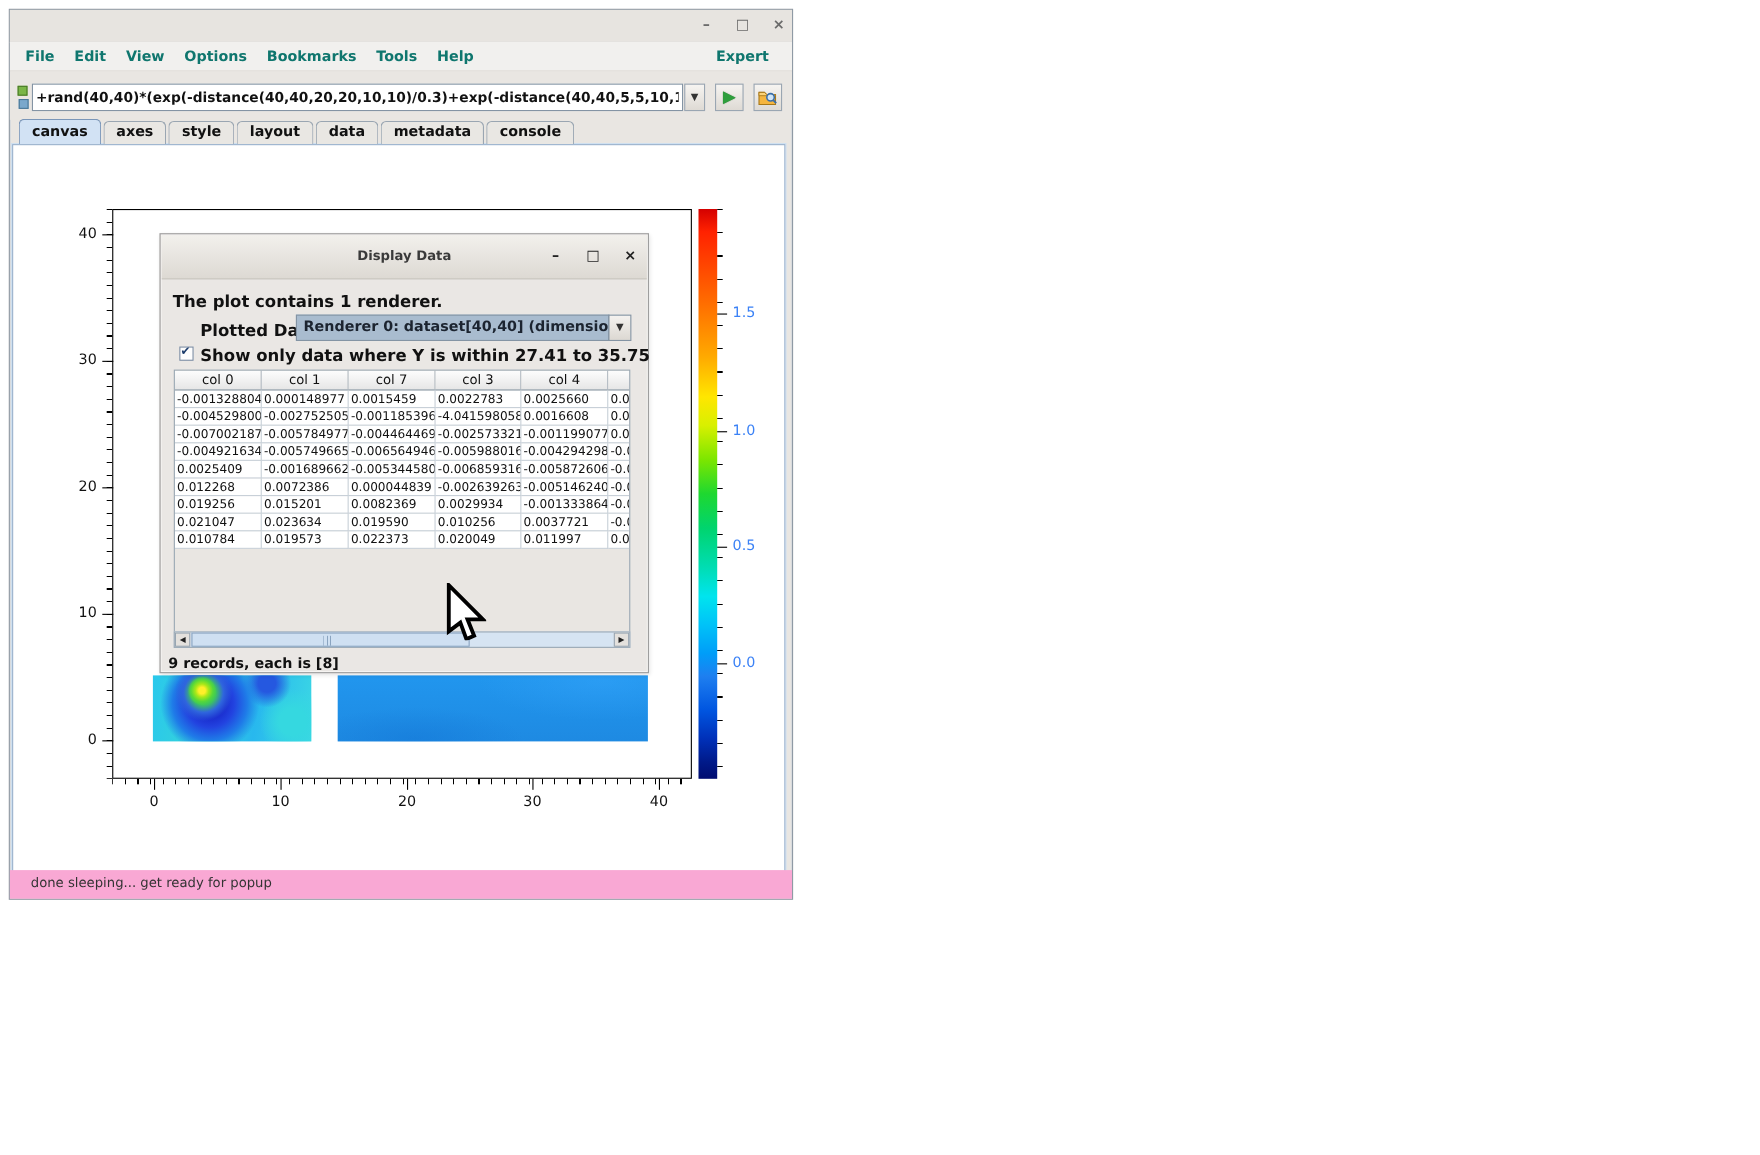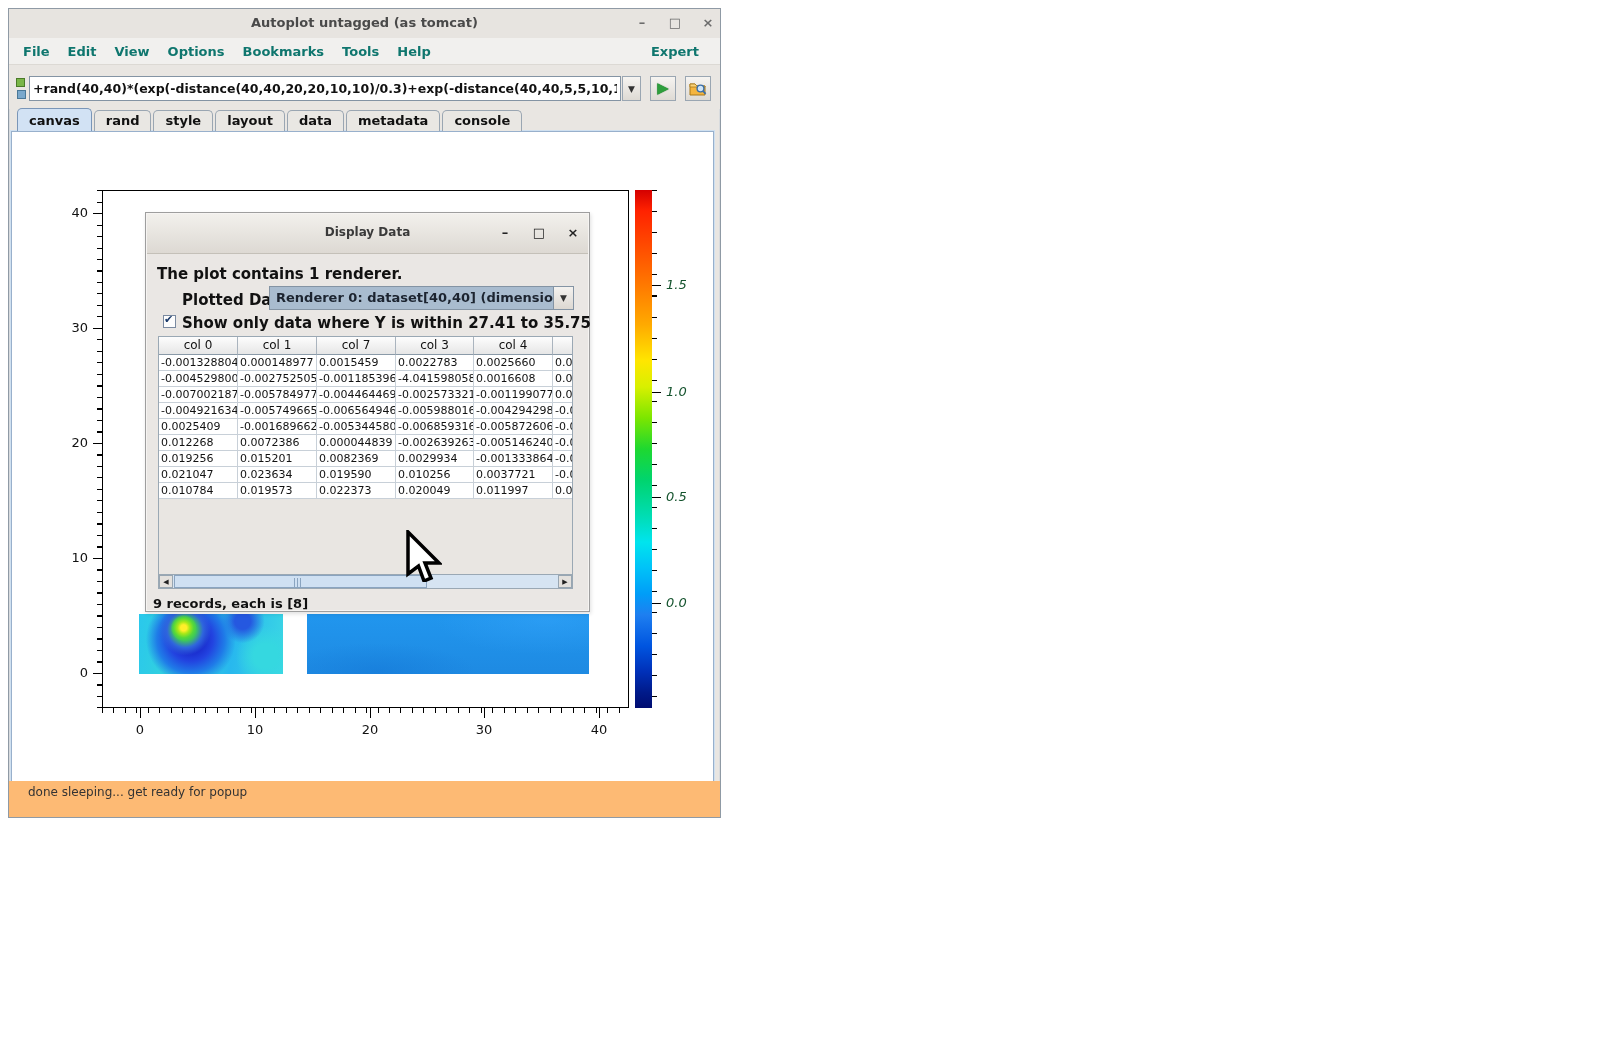--- a/index.html
+++ b/index.html
@@ -34,42 +34,42 @@
   .btn-play{left:641px;width:26px;font-size:15px;line-height:23px;color:#2e9e3c;text-shadow:0 0 1px #1a6a24;}
   .btn-open{left:676px;width:26px;}
   
   .tabrow{position:absolute;left:8px;top:100px;height:22px;display:flex;align-items:flex-end;z-index:3;}
   .tab{font-size:13px;font-weight:bold;color:#111;background:#e9e7e3;border:1px solid #9aa6b2;
        border-bottom:none;border-radius:5px 5px 0 0;padding:2px 11px 3px 11px;margin-right:2px;}
   .tab.sel{background:#d2e2f4;border-color:#7a96b8;padding-top:4px;position:relative;z-index:4;}
   
   .canvas{position:absolute;left:2px;top:122px;width:703px;height:662px;background:#ffffff;
           border:1px solid #98b0cc;box-sizing:border-box;box-shadow:0 0 0 1px #cfe0f0;}
-  .statusbar{position:absolute;left:0;bottom:0;right:0;height:36px;background:#fdba74;
+  .statusbar{position:absolute;left:0;bottom:0;right:0;height:26px;background:#f9a8d4;
              font-size:12px;color:#333;line-height:22px;padding-left:19px;}
   
   .plot-box{position:absolute;left:90px;top:58px;width:527px;height:518px;border:1px solid #000;box-sizing:border-box;}
   .ytick-minor{position:absolute;left:85px;top:58px;width:5px;height:518px;
                background:repeating-linear-gradient(to bottom,#000 0 1px,transparent 1px 11.5px);}
   .ytick-major{position:absolute;left:81px;width:10px;height:1px;background:#000;}
   .ylab{position:absolute;left:30px;width:46px;height:18px;text-align:right;font-size:13px;color:#111;}
   .xtick-minor{position:absolute;left:90px;top:576px;width:527px;height:5px;
                background:repeating-linear-gradient(to right,#000 0 1px,transparent 1px 11.48px);}
   .xtick-major{position:absolute;top:576px;width:1px;height:10px;background:#000;}
   .xlab{position:absolute;top:590px;width:40px;text-align:center;font-size:13px;color:#111;}
   
   .cbar{position:absolute;left:623px;top:58px;width:17px;height:518px;
         background:linear-gradient(to bottom,
           #d40000 0%,#ff2200 4%,#ff6a00 16%,#ffaa00 26%,#ffe600 33%,#d8f000 38%,
           #7ce600 44%,#1ed830 50%,#00d46e 56%,#00ddb4 63%,#00e4ee 68%,#00c2f8 73%,
           #009df8 78%,#1e7ff0 82%,#0055e0 88%,#0030b8 93%,#001a8a 97%,#000c70 100%);}
   .cbtick-minor{position:absolute;left:640px;top:58px;width:5px;height:518px;
                 background:repeating-linear-gradient(to bottom,#000 0 1px,transparent 1px 21.1px);}
   .cbtick-major{position:absolute;left:640px;width:9px;height:1px;background:#000;}
-  .cblab{position:absolute;left:654px;width:34px;height:18px;font-size:13px;color:#14532d;font-style:italic;}
+  .cblab{position:absolute;left:654px;width:34px;height:18px;font-size:13px;color:#3b82f6;}
   
   .hm{position:absolute;top:482px;height:60px;}
   .hm-left{left:127px;width:144px;
     background:
      radial-gradient(circle at 31% 23%,#ffef2a 0 3px,#a8e818 6px,#55d83a 10px,rgba(85,216,90,0) 13px),
      radial-gradient(circle at 32% 26%,#3ec85a 0 11px,#2f66dd 18px,rgba(47,102,221,0) 26px),
      radial-gradient(circle at 36% 42%,#1b2fd0 0 14px,#2243e0 22px,#1f7ce8 34px,rgba(31,124,232,0) 45px),
      radial-gradient(circle at 72% 12%,#2558e0 0 8px,rgba(37,88,224,0) 22px),
      radial-gradient(circle at 88% 70%,#35d8e0 0 12px,rgba(53,216,224,0) 30px),
      linear-gradient(100deg,#2ac8ec,#35d4d8 35%,#28b8ee 65%,#3cd8e4);}
@@ -117,21 +117,20 @@
   .records{position:absolute;left:7px;top:383px;font-size:13px;font-weight:bold;color:#111;}
   
   .cursor{position:absolute;left:392px;top:398px;z-index:9;}
 </style>
 </head>
 <body>
 
 <div class="app">
 
   <div class="titlebar">
-    <div class="title-text">Autoplot untagged (as tomcat)</div>
     <div class="win-btn" style="left:622px;">–</div>
     <div class="win-btn" style="left:655px;">□</div>
     <div class="win-btn" style="left:688px;">×</div>
   </div>
 
   <div class="menubar">
     <div class="menu-item">File</div>
     <div class="menu-item">Edit</div>
     <div class="menu-item">View</div>
     <div class="menu-item">Options</div>
@@ -153,21 +152,21 @@
         <path d="M2 6 L2 16 L17 16 L17 7 L9 7 L7 5 L2 5 Z" fill="#f5b53e" stroke="#a87818" stroke-width="1"></path>
         <path d="M2 8 L17 8 L17 7 L9 7 L7 5 L2 5 Z" fill="#fbd37a" stroke="#a87818" stroke-width="0.8"></path>
         <circle cx="12.5" cy="9.5" r="3.4" fill="#cfe4f6" stroke="#3a6ea8" stroke-width="1.4"></circle>
         <line x1="15" y1="12" x2="17.6" y2="14.8" stroke="#3a6ea8" stroke-width="1.8"></line>
       </svg>
     </div>
   </div>
 
   <div class="tabrow">
     <div class="tab sel">canvas</div>
-    <div class="tab">rand</div>
+    <div class="tab">axes</div>
     <div class="tab">style</div>
     <div class="tab">layout</div>
     <div class="tab">data</div>
     <div class="tab">metadata</div>
     <div class="tab">console</div>
   </div>
 
   <div class="canvas">
 
     <div class="plot-box"></div>

